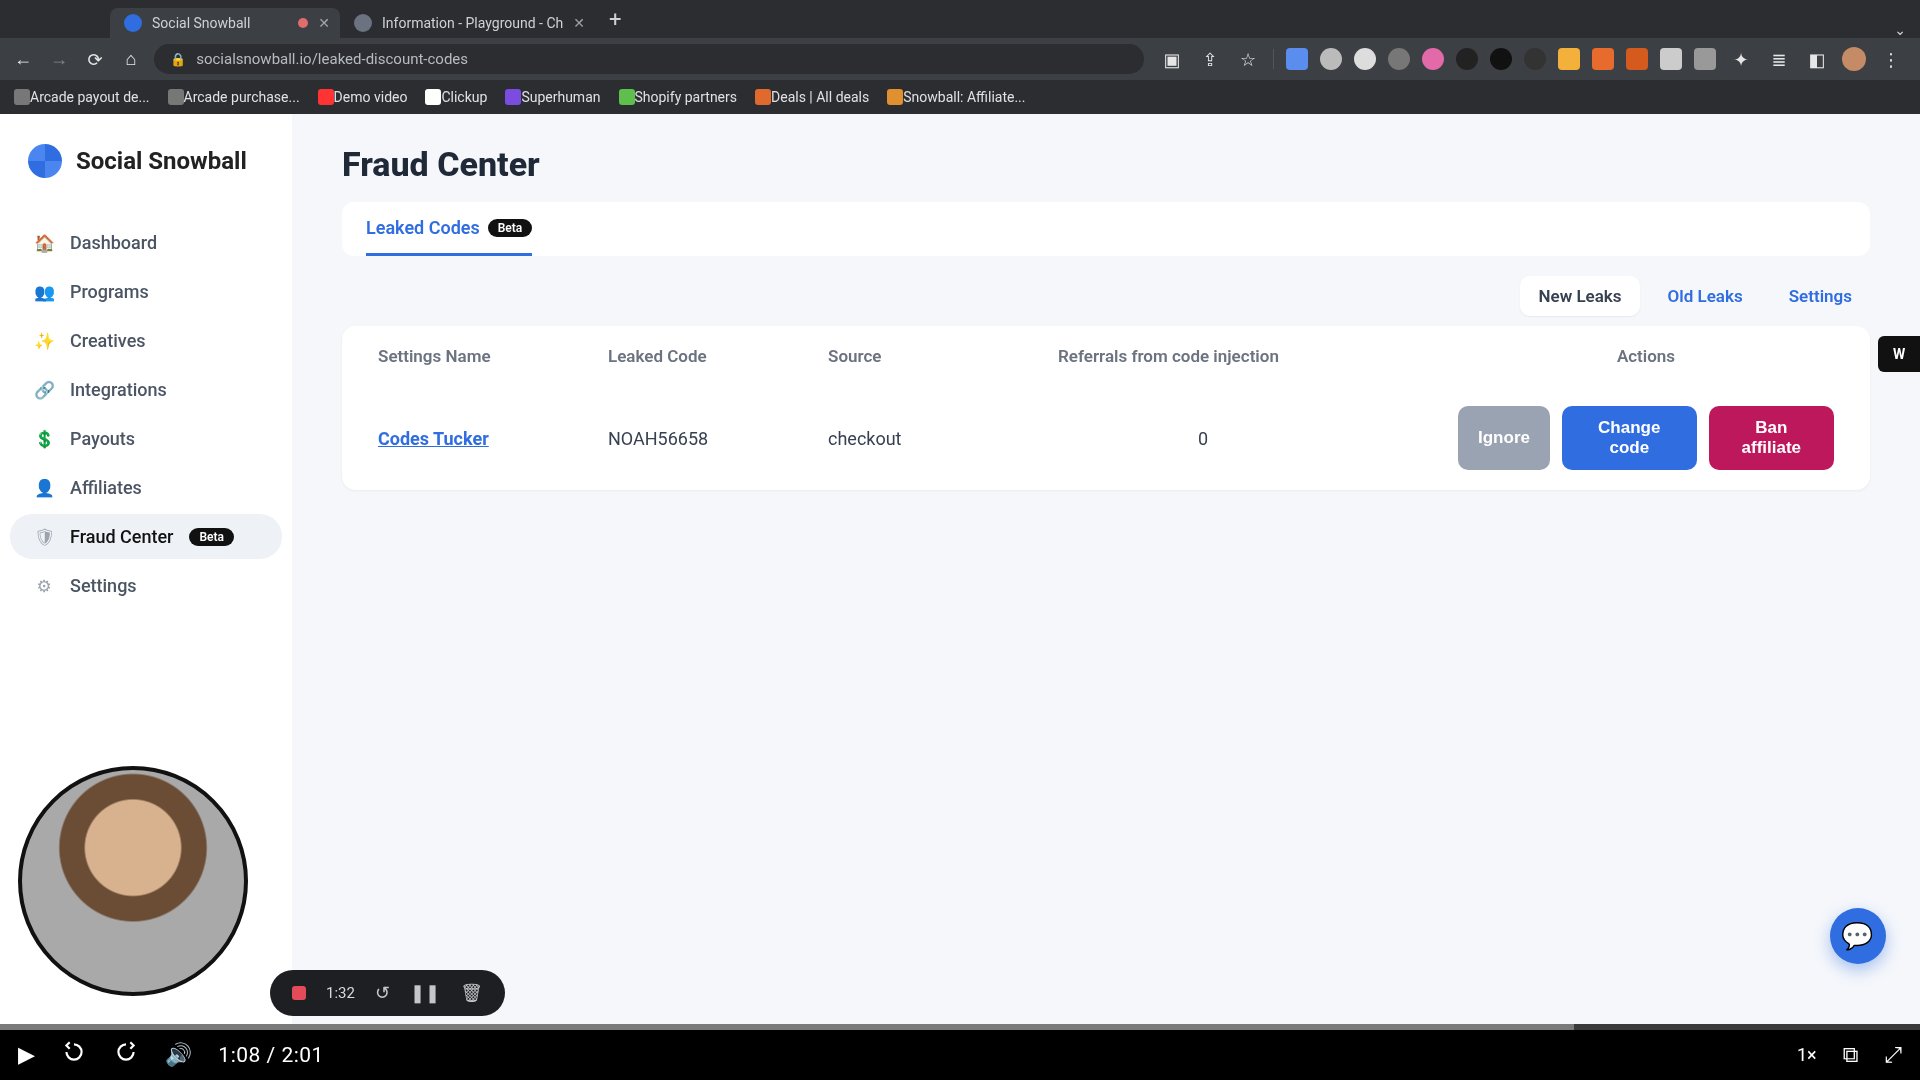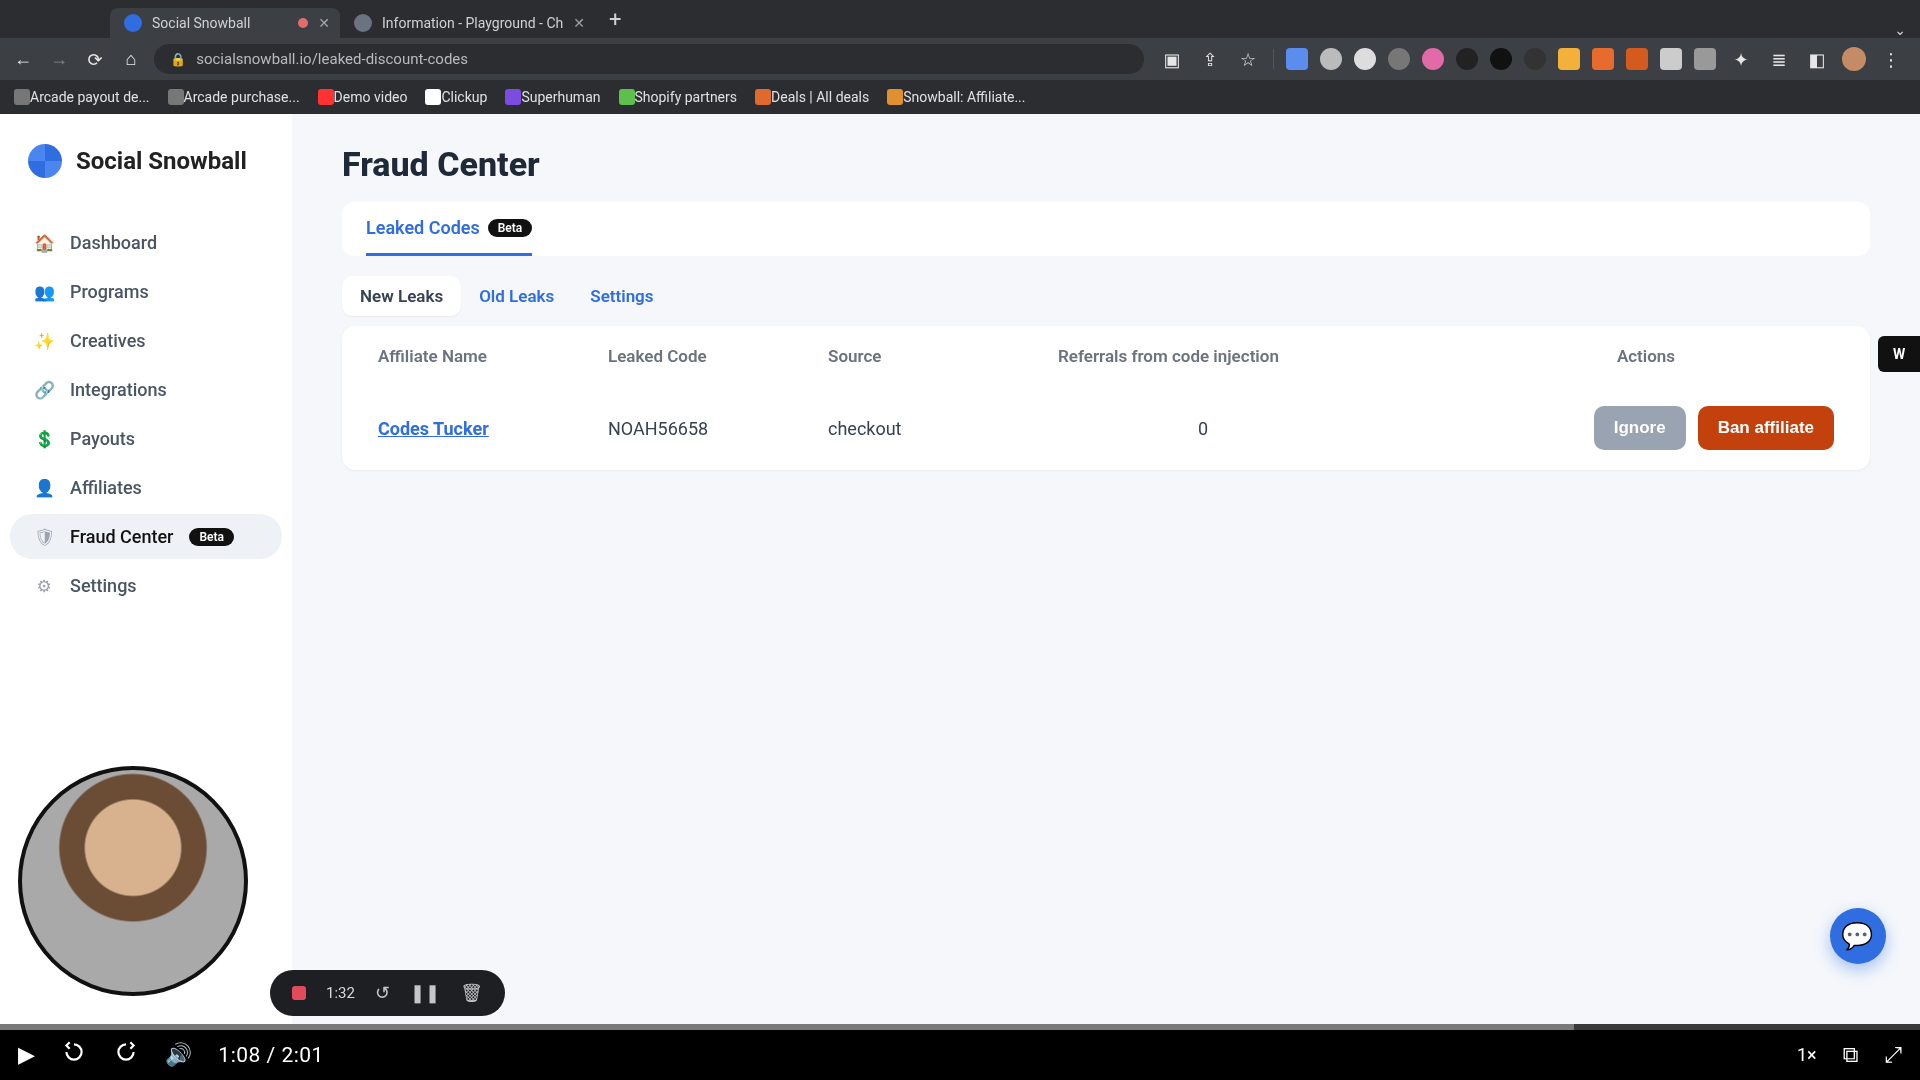--- a/index.html
+++ b/index.html
@@ -42,36 +42,36 @@
   .nav-item .beta { background: #111; color: #fff; font-size: 12px; padding: 2px 10px; border-radius: 10px; font-weight: 600; }
 
   .main { flex: 1; padding: 30px 50px; position: relative; }
   .page-title { font-size: 34px; font-weight: 800; color: #1f2937; margin-bottom: 18px; }
 
   .tabs-card { background: #fff; border-radius: 12px; padding: 0 24px; display: flex; gap: 30px; align-items: center; height: 54px; }
   .tab2 { display: flex; align-items: center; gap: 8px; font-size: 18px; font-weight: 600; color: #6b7280; height: 100%; border-bottom: 3px solid transparent; }
   .tab2.active { color: #2f6de0; border-bottom-color: #2f6de0; justify-content: flex-end; }
   .tab2 .beta { background: #111; color: #fff; font-size: 12px; padding: 2px 10px; border-radius: 10px; font-weight: 600; }
 
-  .subtabs { display: flex; gap: 0; margin: 20px 0 10px 0; }
+  .subtabs { display: flex; gap: 10px; margin: 20px 0 10px 0; justify-content: flex-end; }
   .subtab { padding: 10px 18px; font-size: 17px; font-weight: 600; color: #2f6de0; border-radius: 10px; }
   .subtab.active { background: #fff; color: #374151; box-shadow: 0 1px 2px rgba(0,0,0,.06); }
 
   .table-card { background: #fff; border-radius: 14px; overflow: hidden; box-shadow: 0 1px 3px rgba(0,0,0,.05); }
   .thead, .trow { display: grid; grid-template-columns: 230px 220px 230px 400px 1fr; align-items: center; padding: 20px 36px; }
   .thead { color: #6b7280; font-size: 17px; font-weight: 600; }
   .thead .actions-h { text-align: center; }
   .trow { font-size: 18px; color: #374151; }
   .aff-link { color: #2f6de0; font-weight: 700; text-decoration: underline; }
   .ref-cell { text-align: left; padding-left: 140px; }
   .actions { display: flex; gap: 12px; justify-content: flex-end; }
   .btn { padding: 12px 20px; border-radius: 10px; font-size: 17px; font-weight: 600; border: none; color: #fff; }
   .btn.ignore { background: #9aa3b2; }
   .btn.change { background: #2f6de0; }
-  .btn.ban    { background: #c2410c; }
+  .btn.ban    { background: #be185d; }
 
   .side-tab { position: absolute; right: 0; top: 336px; width: 42px; height: 36px; background: #111; color:#fff; border-radius: 6px 0 0 6px; display:flex; align-items:center; justify-content:center; font-size:14px; font-weight:700; }
 
   .chat-fab { position: absolute; right: 34px; bottom: 60px; width: 56px; height: 56px; border-radius: 50%; background: #2f6de0; box-shadow: 0 6px 16px rgba(47,109,224,.4); display:flex; align-items:center; justify-content:center; color:#fff; font-size:26px; }
 
   
   .cam-bubble { position: absolute; left: 18px; bottom: 28px; width: 230px; height: 230px; border-radius: 50%; background: radial-gradient(circle at 50% 35%, #d8b28f 0 26%, #6b4d36 27% 40%, #a9a9a9 41% 100%); border: 4px solid #111; }
   .rec-toolbar { position: absolute; left: 270px; bottom: 8px; height: 46px; background: #1d1f22; border-radius: 24px; display:flex; align-items:center; gap:20px; padding:0 22px; color:#d7d9dc; font-size:15px; }
   .rec-dot { width:14px; height:14px; background:#e14b5a; border-radius:3px; }
   .rec-toolbar .ic { font-size:18px; opacity:.9; }
@@ -232,33 +232,34 @@
         </div>
 
         <div class="subtabs">
           <div class="subtab active"><span>New Leaks</span></div>
           <div class="subtab"><span>Old Leaks</span></div>
           <div class="subtab"><span>Settings</span></div>
         </div>
 
         <div class="table-card">
           <div class="thead">
-            <div>Affiliate Name</div>
+            <div>Settings Name</div>
             <div>Leaked Code</div>
             <div>Source</div>
             <div>Referrals from code injection</div>
             <div class="actions-h">Actions</div>
           </div>
           <div class="trow">
             <div><a class="aff-link">Codes Tucker</a></div>
             <div>NOAH56658</div>
             <div>checkout</div>
             <div class="ref-cell">0</div>
             <div class="actions">
               <button class="btn ignore">Ignore</button>
+              <button class="btn change">Change code</button>
               <button class="btn ban">Ban affiliate</button>
             </div>
           </div>
         </div>
 
         <div class="chat-fab">
           <span>💬</span>
         </div>
       </main>
     </div>

